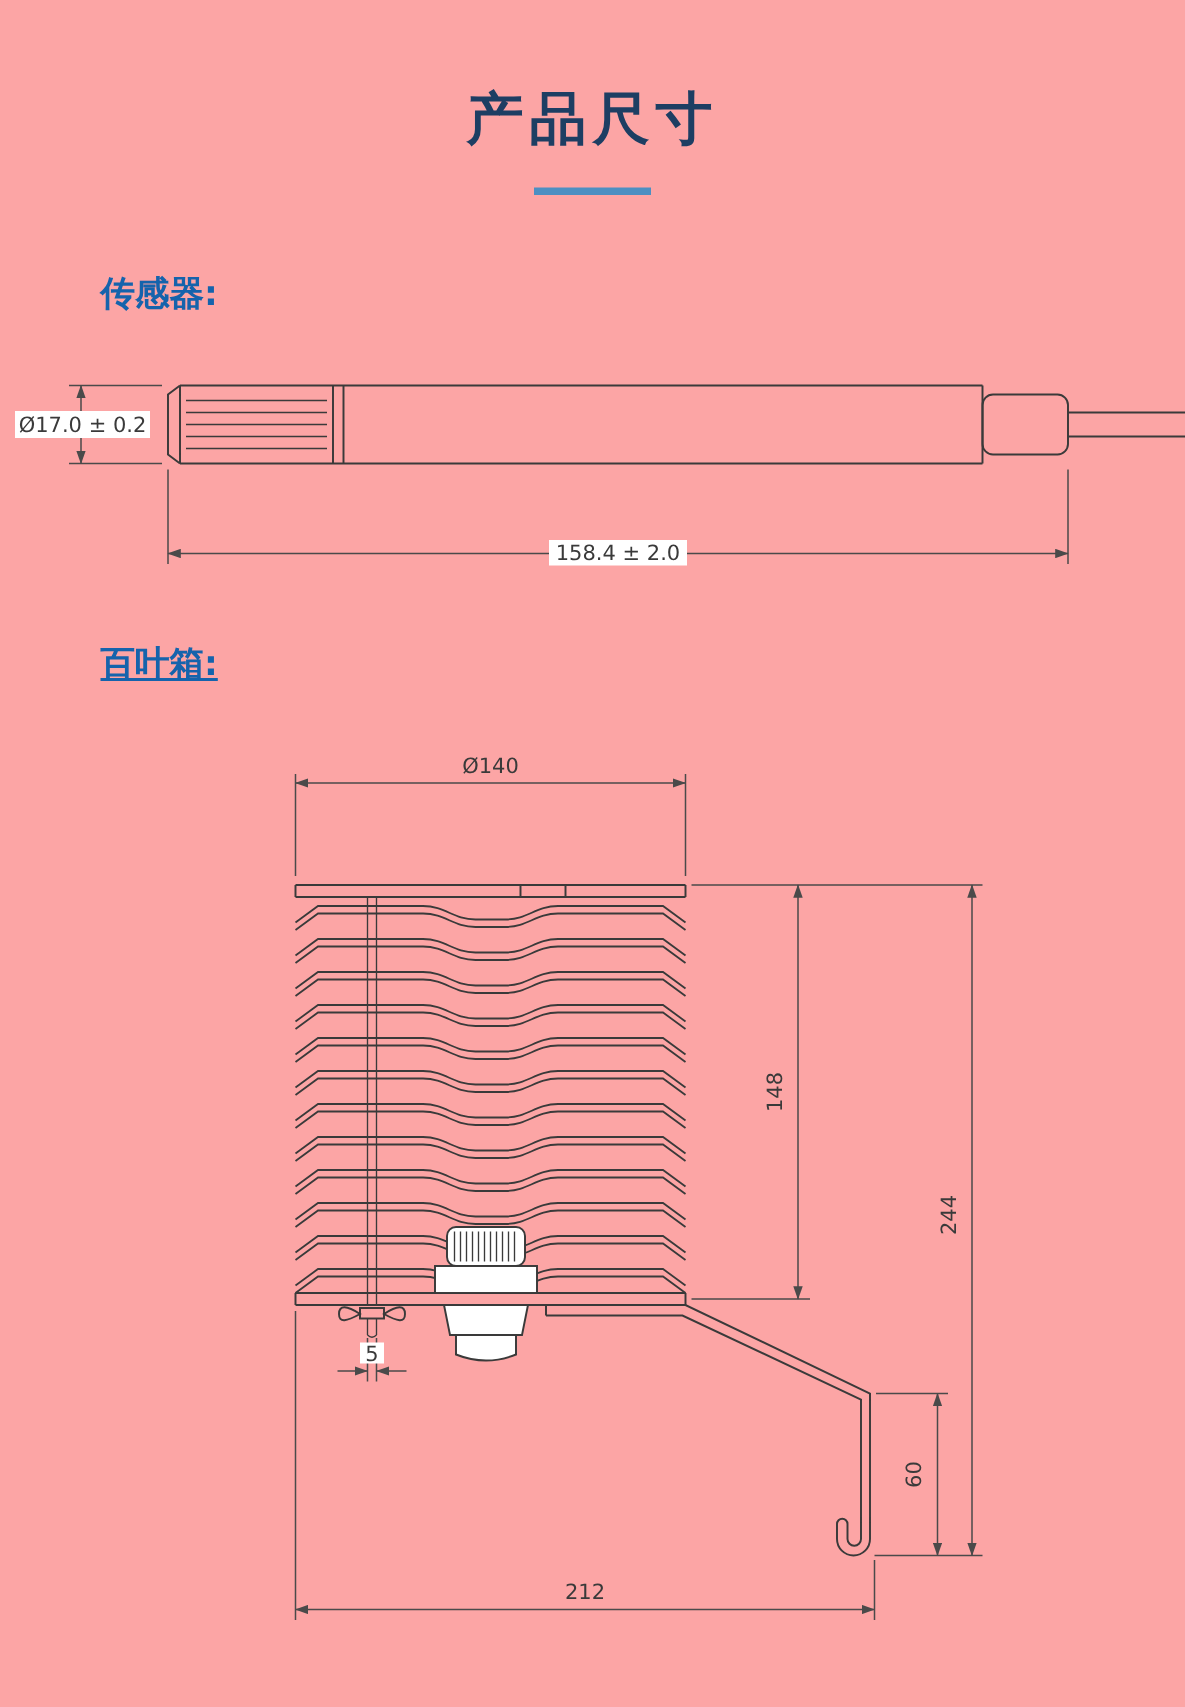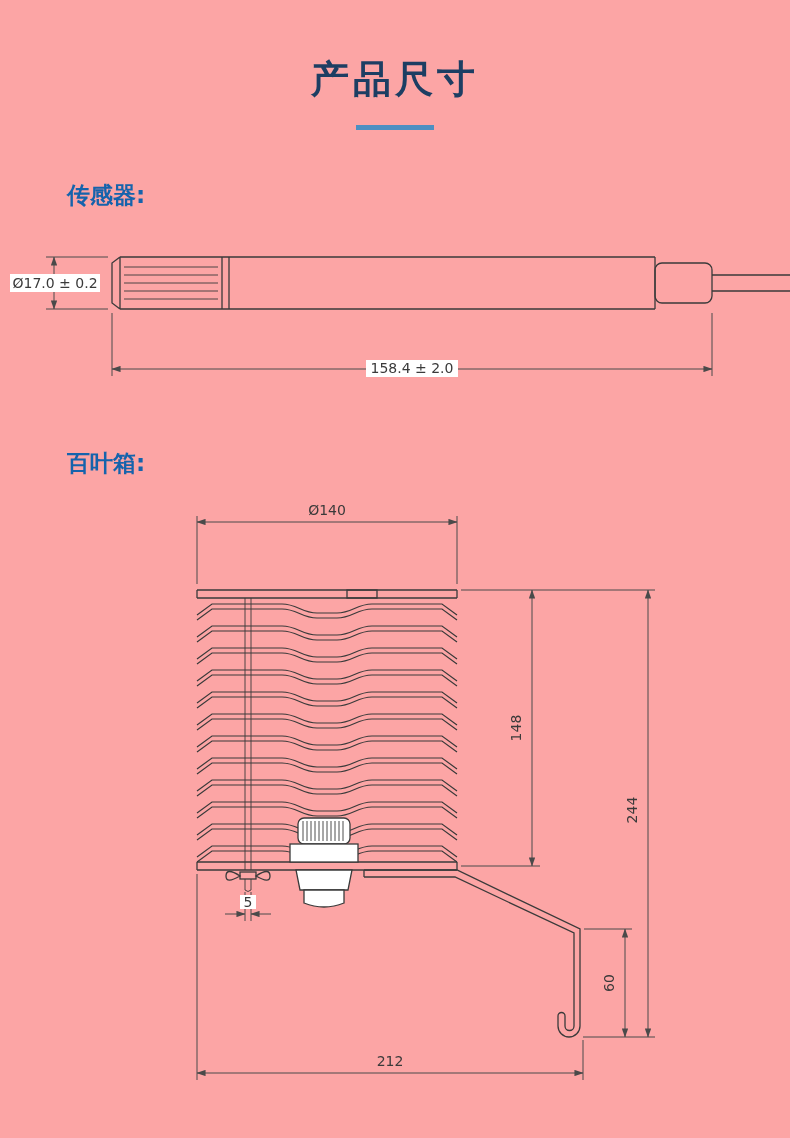--- a/index.html
+++ b/index.html
@@ -3,21 +3,21 @@
 <meta charset="utf-8">
 <style>
   html,body{margin:0;padding:0;background:#ffffff;}
   .page{position:relative;width:790px;height:1138px;background:#fca5a5;overflow:hidden;
         font-family:"DejaVu Sans","Liberation Sans",sans-serif;}
   .title{margin:0;padding-top:54px;text-align:center;font-size:38px;font-weight:bold;
          letter-spacing:4px;color:var(--heading,#1d3e63);}
   .accent-bar{width:78px;height:5px;margin:20px auto 0;background:var(--accent,#4c8fc2);}
   .sec-label{position:absolute;left:67px;font-size:23px;font-weight:bold;color:var(--label,#1563ac);}
   #sensor-label{top:180px;text-align:right;}
-  #louver-label{top:448px;}
+  #louver-label{top:427px;text-decoration:underline;}
   svg{position:absolute;left:0;}
   #sensor-svg{top:230px;}
   #louver-svg{top:480px;}
   .ol{stroke:var(--line,#3a3a3a);stroke-width:1.3;fill:none;}
   .thin{stroke:var(--line,#3a3a3a);stroke-width:0.9;fill:none;}
   .dim{stroke:var(--dimc,#4a4a4a);stroke-width:1;fill:none;}
   .wf{fill:#ffffff;stroke:var(--line,#3a3a3a);stroke-width:1.3;}
   .bg{fill:#ffffff;stroke:none;}
   .ah{fill:var(--dimc,#4a4a4a);}
   .dtxt{font-family:"DejaVu Sans","Liberation Sans",sans-serif;font-size:14px;fill:#3a3a3a;}

